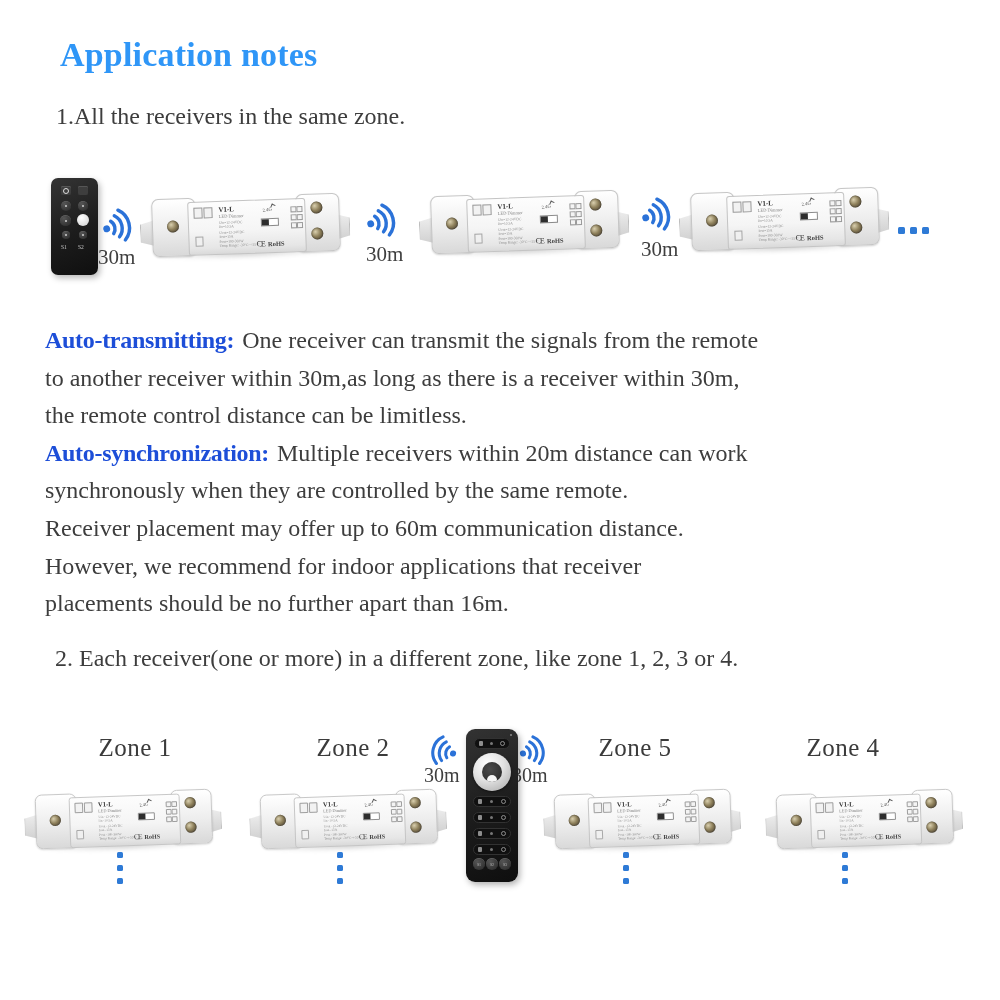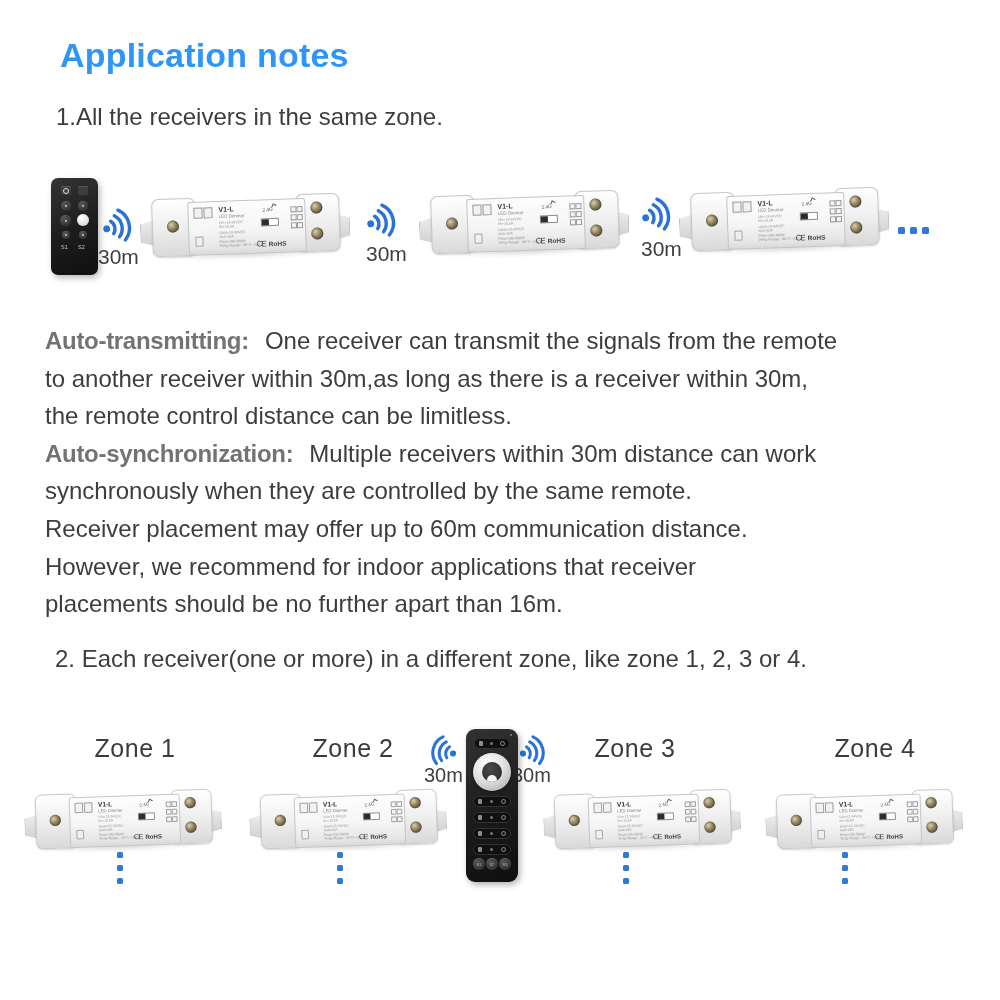--- a/index.html
+++ b/index.html
@@ -1,26 +1,26 @@
 <!DOCTYPE html>
 <html><head>
 <meta charset="utf-8">
 <style>
   html,body{margin:0;padding:0;background:#fff;}
   .page{position:relative;width:1000px;height:994px;background:#fff;overflow:hidden;
-        font-family:Liberation Sans, sans-serif;color:#3c3c3c;}
+        font-family:Liberation Serif, serif;color:#3c3c3c;}
 
   
   .title{position:absolute;left:60px;top:36px;font-size:34px;font-weight:bold;color:#2f96f7;letter-spacing:.2px;}
   .h-s1{position:absolute;left:56px;top:103px;font-size:24px;color:#3d3d3d;}
   .h-s2{position:absolute;left:55px;top:645px;font-size:24px;color:#3d3d3d;}
   .notes{position:absolute;left:45px;top:322px;width:930px;font-size:24px;line-height:37.6px;color:#3d3d3d;}
   .line{display:block;white-space:nowrap;}
-  .red{color:#737373;font-weight:bold;letter-spacing:-.3px;}
-  .after-lead{margin-left:16px;}
+  .red{color:#1d4ed8;font-weight:bold;letter-spacing:-.3px;}
+  .after-lead{margin-left:8px;}
 
   
   .wifi{position:absolute;color:#2b72d8;}
   .wifi svg{display:block;}
   .w-top{width:36px;height:36px;transform:rotate(-14deg);}
   .w-bl{width:32px;height:32px;transform:scaleX(-1) rotate(-14deg);}
   .w-br{width:32px;height:32px;transform:rotate(-14deg);}
   .dist{position:absolute;font-size:21px;color:#3f3f3f;}
   .dist-sm{font-size:20px;}
 
@@ -308,33 +308,33 @@
   <div class="hdots" style="left:898px;top:227px;">
       <i></i>
       <i></i>
       <i></i>
     </div>
 
   <div class="notes">
     <span class="line"><b class="red">Auto-transmitting:</b><span class="after-lead">One receiver can transmit the signals from the remote</span></span>
     <span class="line">to another receiver within 30m,as long as there is a receiver within 30m,</span>
     <span class="line">the remote control distance can be limitless.</span>
-    <span class="line"><b class="red">Auto-synchronization:</b><span class="after-lead">Multiple receivers within 30m distance can work</span></span>
+    <span class="line"><b class="red">Auto-synchronization:</b><span class="after-lead">Multiple receivers within 20m distance can work</span></span>
     <span class="line">synchronously when they are controlled by the same remote.</span>
     <span class="line">Receiver placement may offer up to 60m communication distance.</span>
     <span class="line">However, we recommend for indoor applications that receiver</span>
     <span class="line">placements should be no further apart than 16m.</span>
   </div>
 
   <div class="h-s2">2. Each receiver(one or more) in a different zone, like zone 1, 2, 3 or 4.</div>
 
   <div class="zone" style="left:75px;">Zone 1</div>
   <div class="zone" style="left:293px;">Zone 2</div>
-  <div class="zone" style="left:575px;">Zone 3</div>
-  <div class="zone" style="left:815px;">Zone 4</div>
+  <div class="zone" style="left:575px;">Zone 5</div>
+  <div class="zone" style="left:783px;">Zone 4</div>
 
   <div class="wifi w-bl" style="left:427px;top:735px;">
   <svg viewBox="0 0 48 48">
     <circle cx="8.5" cy="24" r="4.6" fill="currentColor"></circle>
     <path d="M16 15.5 a12 12 0 0 1 0 17" stroke="currentColor" stroke-width="4.6" fill="none" stroke-linecap="round"></path>
     <path d="M22.5 9.5 a19 19 0 0 1 0 29" stroke="currentColor" stroke-width="4.6" fill="none" stroke-linecap="round"></path>
     <path d="M29 3.5 a26 26 0 0 1 0 41" stroke="currentColor" stroke-width="4.6" fill="none" stroke-linecap="round"></path>
   </svg>
 </div>
   <div class="dist dist-sm" style="left:424px;top:764px;">30m</div>

